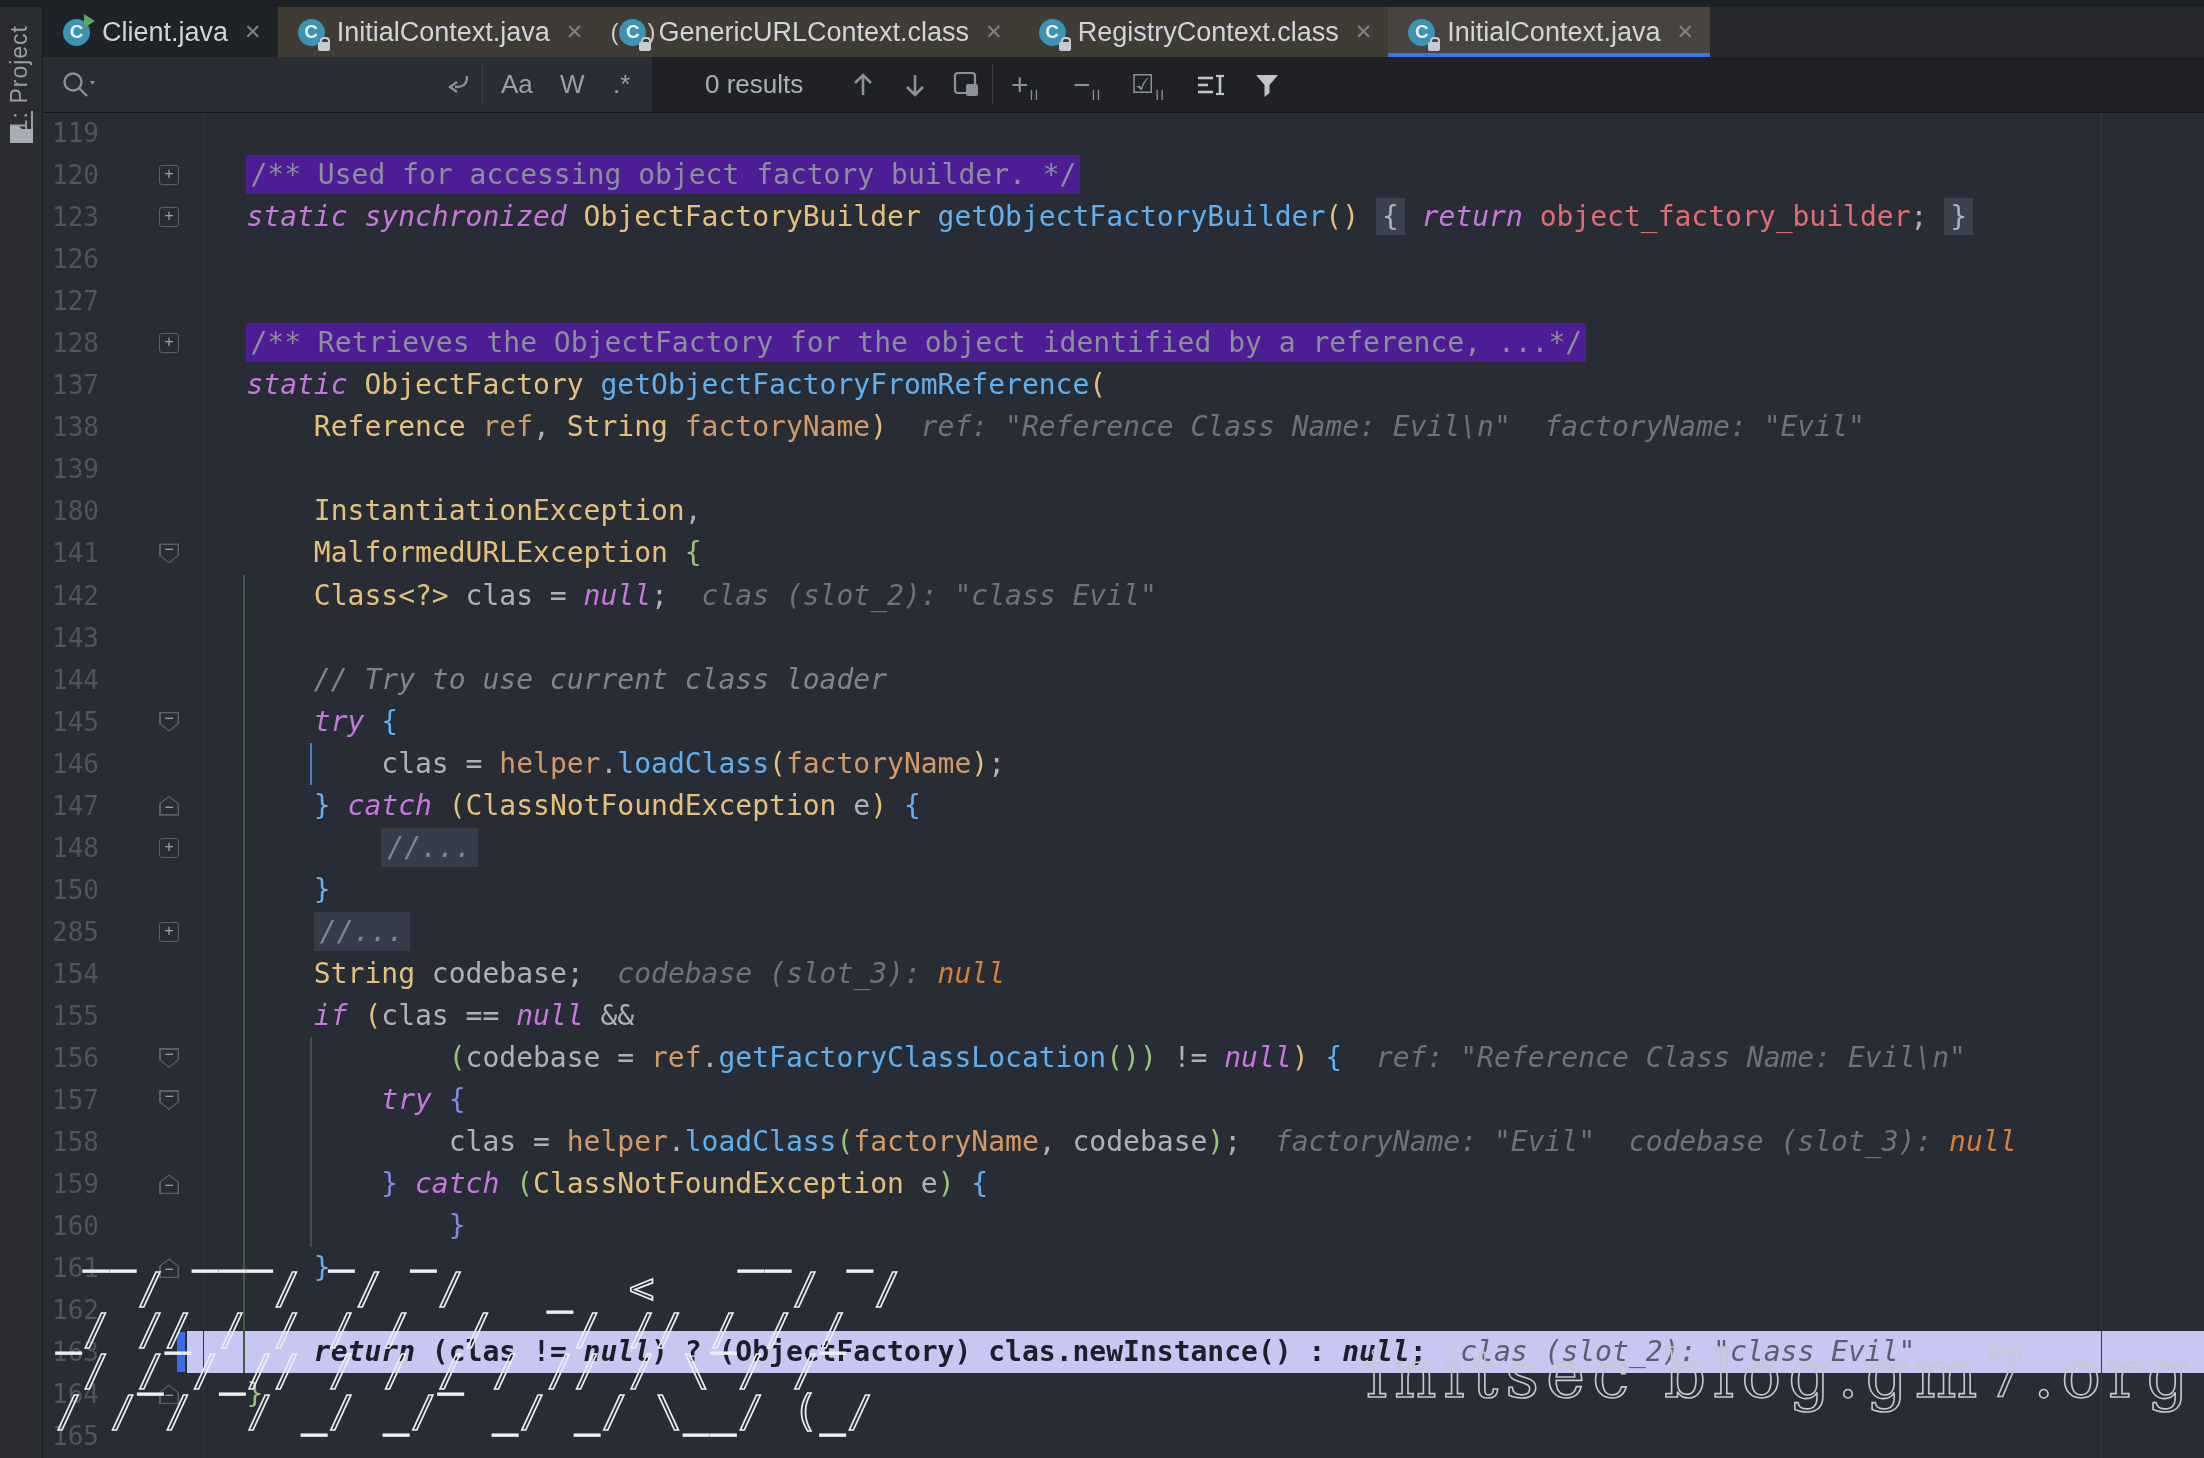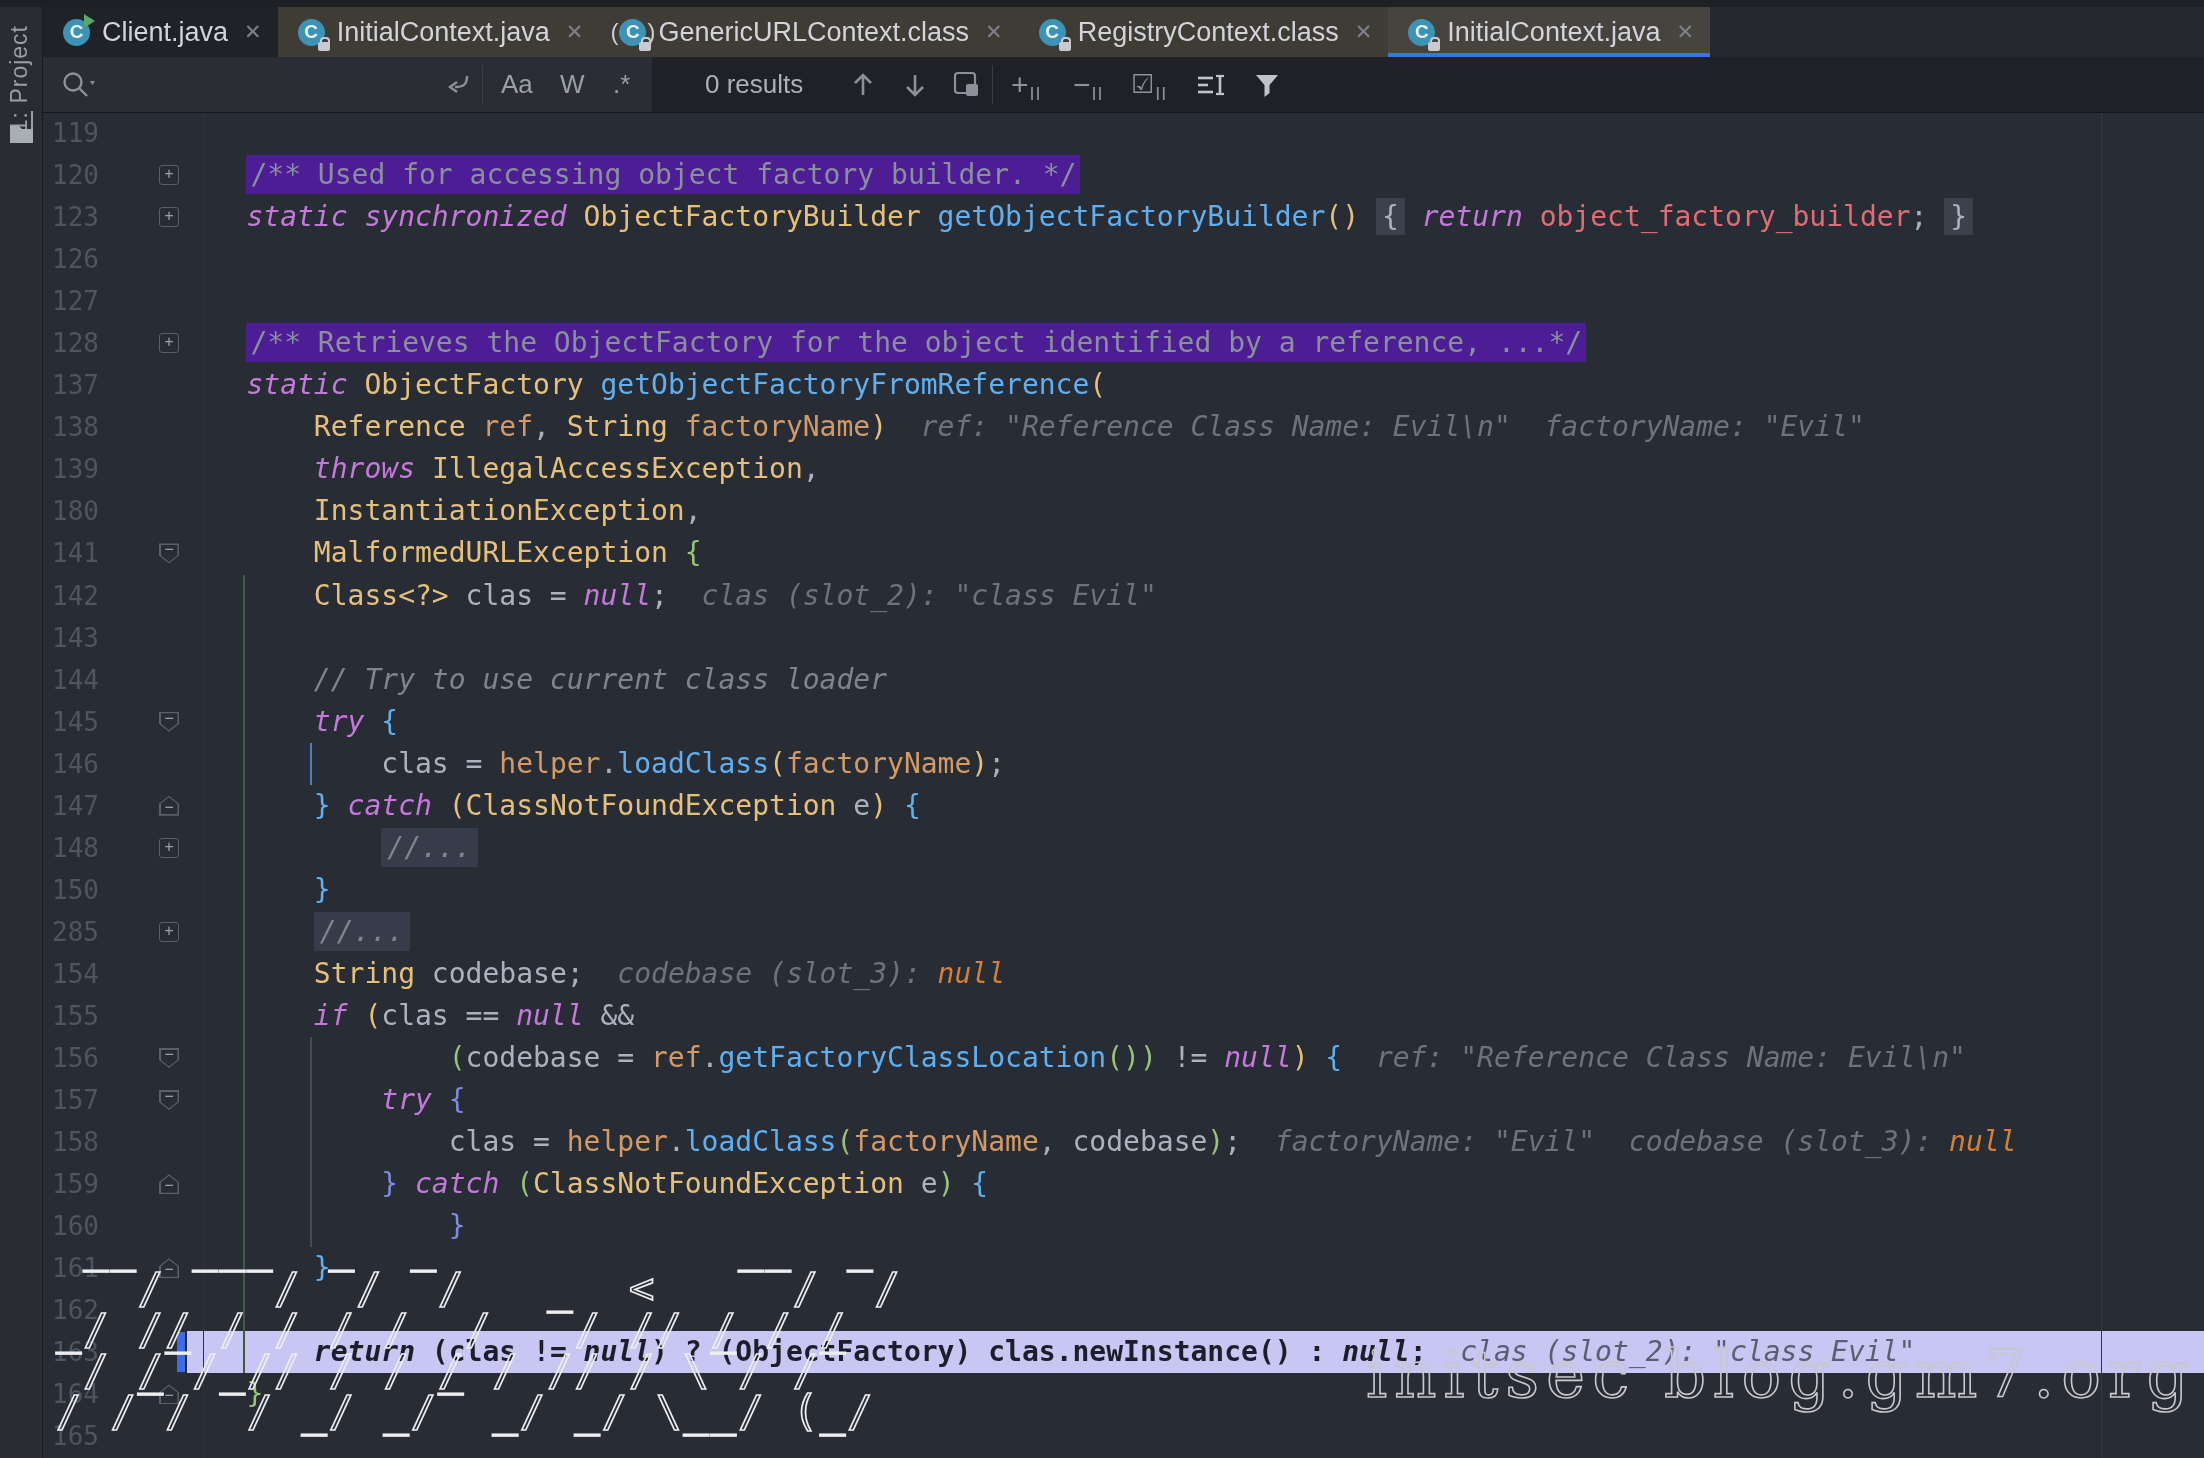--- a/index.html
+++ b/index.html
@@ -39,21 +39,21 @@
   .cicon .lock:before{content:"";position:absolute;left:2px;top:-5px;width:6px;height:5px;
                border:2px solid #C7CAD0;border-bottom:none;border-radius:4px 4px 0 0;}
 
   
   #findbar{position:absolute;left:43px;top:57px;right:0;height:55px;background:#2A2D33;
            border-bottom:1px solid #15171B;z-index:4;}
   #findbar .panel{position:absolute;left:609px;top:0;right:0;bottom:0;background:#1F2127;}
   .fsep{position:absolute;top:8px;width:1px;height:39px;background:#3A3D44;}
   .fitem{position:absolute;top:0;height:55px;display:flex;align-items:center;color:#9AA0A8;font-size:26px;}
   .fitem.opt{font-family:"Liberation Sans",sans-serif;}
-  .sub2{font-size:18px;letter-spacing:1px;margin-top:20px;margin-left:1px;}
+  .sub2{font-size:14px;letter-spacing:1px;margin-top:20px;margin-left:1px;}
   #results{color:#ACB1B8;}
 
   
   #editor{position:absolute;left:43px;top:112px;right:0;bottom:0;background:#282C34;overflow:hidden;}
   .row{position:relative;height:42.05px;display:flex;align-items:center;white-space:pre;}
   .row.hl{background:linear-gradient(90deg,rgba(0,0,0,0) 0px,rgba(0,0,0,0) 144px,#C8C6F2 144px);}
   .row .bar{position:absolute;left:134px;top:1px;bottom:1px;width:8px;background:#3E6BE6;}
   .ln{width:56px;text-align:right;color:#4E5561;font:26px "DejaVu Sans Mono",monospace;flex:0 0 auto;}
   .gut{width:80px;height:100%;position:relative;flex:0 0 auto;}
   .code{font:28px/42.05px "DejaVu Sans Mono",monospace;color:#ABB2BF;margin:0;z-index:2;}
@@ -233,21 +233,21 @@
   <div id="marginline"></div>
   <div id="rows">
       <div class="row"><div class="ln">119</div><div class="gut"></div><pre class="code"></pre></div>
       <div class="row"><div class="ln">120</div><div class="gut"><div class="fi"><div class="sq">+</div></div></div><pre class="code">    <span class="cb">/** Used for accessing object factory builder. */</span></pre></div>
       <div class="row"><div class="ln">123</div><div class="gut"><div class="fi"><div class="sq">+</div></div></div><pre class="code">    <span class="k">static synchronized</span><span class="o"> </span><span class="t">ObjectFactoryBuilder</span><span class="o"> </span><span class="f">getObjectFactoryBuilder</span><span class="bY">()</span><span class="o"> </span><span class="bH">{</span><span class="k"> return </span><span class="fl">object_factory_builder</span><span class="o">;</span><span class="o"> </span><span class="bH">}</span></pre></div>
       <div class="row"><div class="ln">126</div><div class="gut"></div><pre class="code"></pre></div>
       <div class="row"><div class="ln">127</div><div class="gut"></div><pre class="code"></pre></div>
       <div class="row"><div class="ln">128</div><div class="gut"><div class="fi"><div class="sq">+</div></div></div><pre class="code">    <span class="cb">/** Retrieves the ObjectFactory for the object identified by a reference, ...*/</span></pre></div>
       <div class="row"><div class="ln">137</div><div class="gut"></div><pre class="code">    <span class="k">static</span><span class="o"> </span><span class="t">ObjectFactory</span><span class="o"> </span><span class="f">getObjectFactoryFromReference</span><span class="bY">(</span></pre></div>
       <div class="row"><div class="ln">138</div><div class="gut"></div><pre class="code">        <span class="t">Reference</span><span class="o"> </span><span class="p">ref</span><span class="o">, </span><span class="t">String</span><span class="o"> </span><span class="p">factoryName</span><span class="bY">)</span><span class="h">  ref: "Reference Class Name: Evil\n"</span><span class="h">  factoryName: "Evil"</span></pre></div>
-      <div class="row"><div class="ln">139</div><div class="gut"></div><pre class="code">        <span class="k">throws</span><span class="o"> </span><span class="t">IllegalAccessException</span><span class="o">,</span></pre></div>
+      <div class="row"><div class="ln">139</div><div class="gut"></div></div>
       <div class="row"><div class="ln">180</div><div class="gut"></div><pre class="code">        <span class="t">InstantiationException</span><span class="o">,</span></pre></div>
       <div class="row"><div class="ln">141</div><div class="gut"><div class="fi"><div class="pent dn"><div class="in"></div></div><div class="m">−</div></div></div><pre class="code">        <span class="t">MalformedURLException</span><span class="o"> </span><span class="bG">{</span></pre></div>
       <div class="row"><div class="ln">142</div><div class="gut"></div><pre class="code">        <span class="t">Class&lt;?&gt;</span><span class="o"> clas = </span><span class="ki">null</span><span class="o">;</span><span class="h">  clas (slot_2): "class Evil"</span></pre></div>
       <div class="row"><div class="ln">143</div><div class="gut"></div><pre class="code"></pre></div>
       <div class="row"><div class="ln">144</div><div class="gut"></div><pre class="code">        <span class="ci">// Try to use current class loader</span></pre></div>
       <div class="row"><div class="ln">145</div><div class="gut"><div class="fi"><div class="pent dn"><div class="in"></div></div><div class="m">−</div></div></div><pre class="code">        <span class="k">try</span><span class="o"> </span><span class="bB">{</span></pre></div>
       <div class="row"><div class="ln">146</div><div class="gut"></div><pre class="code">            <span class="o">clas = </span><span class="p">helper</span><span class="o">.</span><span class="f">loadClass</span><span class="bY">(</span><span class="p">factoryName</span><span class="bY">)</span><span class="o">;</span></pre></div>
       <div class="row"><div class="ln">147</div><div class="gut"><div class="fi"><div class="pent up"><div class="in"></div></div><div class="m upm">−</div></div></div><pre class="code">        <span class="bB">}</span><span class="k"> catch </span><span class="bY">(</span><span class="t">ClassNotFoundException</span><span class="o"> e</span><span class="bY">)</span><span class="o"> </span><span class="bB">{</span></pre></div>
       <div class="row"><div class="ln">148</div><div class="gut"><div class="fi"><div class="sq">+</div></div></div><pre class="code">            <span class="cbi">//...</span></pre></div>
       <div class="row"><div class="ln">150</div><div class="gut"></div><pre class="code">        <span class="bB">}</span></pre></div>

